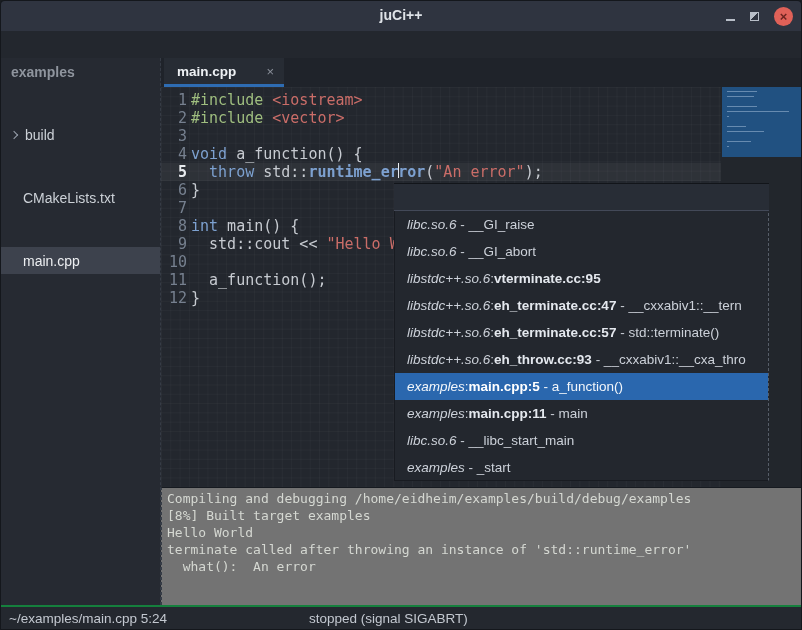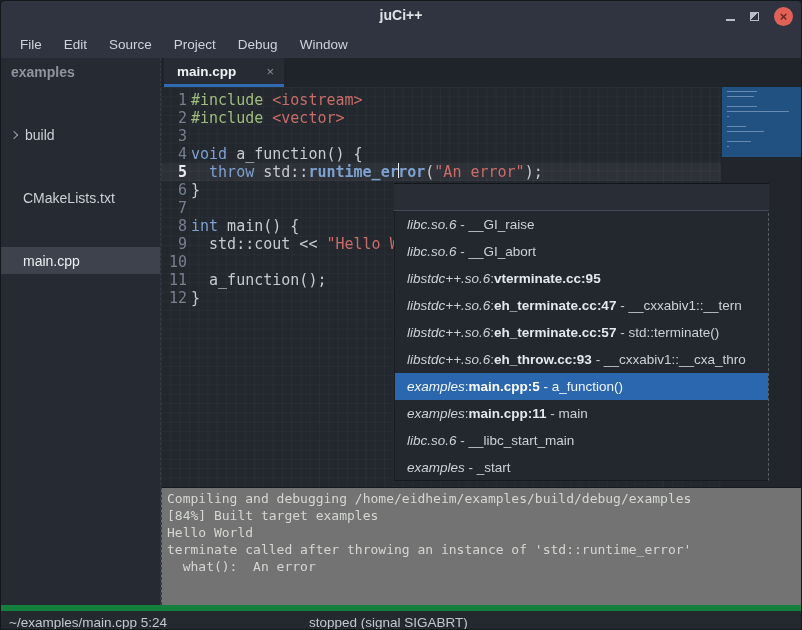--- a/index.html
+++ b/index.html
@@ -62,48 +62,40 @@
   .popup-row { height:27px; display:flex; align-items:center; padding-left:12px; font-size:13.5px; color:#ccd1d9; white-space:pre; overflow:hidden; }
   .popup-row.selected { background:#2a67ae; color:#f2f6fa; }
   .popup-lib { font-style:italic; }
   .popup-file { font-weight:bold; color:#e4e8ee; }
   .popup-row.selected .popup-file { color:#ffffff; }
   
   #terminal { position:absolute; left:160px; top:486px; right:0; bottom:24px; background:#737373;
     border-top:1px solid #161a20; border-left:1px dashed #363c46; padding:2px 0 0 5px; }
   .term-line { font-family:"DejaVu Sans Mono", monospace; font-size:13px; line-height:17px; color:#d5d8d2; white-space:pre; }
   
-  #statusbar { position:absolute; left:0; bottom:0; width:100%; height:24px; background:#24282f; border-top:6px solid #15803d; }
+  #statusbar { position:absolute; left:0; bottom:0; width:100%; height:24px; background:#24282f; border-top:2px solid #15803d; }
   #status-location { position:absolute; left:8px; top:4px; color:#c3c8d0; font-size:13.5px; }
   #status-debug { position:absolute; left:308px; top:4px; color:#c3c8d0; font-size:13.5px; }
 </style>
 </head>
 <body>
 
 <div id="window">
 
   <div id="titlebar">
     <div id="title">juCi++</div>
     <div class="win-controls">
       <span><span class="minimize-glyph"></span></span>
       <span><span class="restore-glyph"></span></span>
       <span class="close-btn">
           <span>×</span>
         </span>
     </div>
   </div>
 
-  <div id="menubar">
-      <div class="menu-item">File</div>
-      <div class="menu-item">Edit</div>
-      <div class="menu-item">Source</div>
-      <div class="menu-item">Project</div>
-      <div class="menu-item">Debug</div>
-      <div class="menu-item">Window</div>
-    </div>
 
   <div id="sidebar">
     <div id="sidebar-header">examples</div>
     <div id="sidebar-list">
         <div class="tree-row">
           <span class="chevron-right"></span>
           <span>build</span>
         </div>
         <div class="tree-row">
           <span class="tree-indent"></span>
@@ -155,21 +147,21 @@
           <div class="popup-row selected"><span class="popup-lib">examples</span><span>:</span><span class="popup-file">main.cpp:5</span><span> - a_function()</span></div>
           <div class="popup-row"><span class="popup-lib">examples</span><span>:</span><span class="popup-file">main.cpp:11</span><span> - main</span></div>
           <div class="popup-row"><span class="popup-lib">libc.so.6</span><span> - __libc_start_main</span></div>
           <div class="popup-row"><span class="popup-lib">examples</span><span> - _start</span></div>
         </div>
     </div>
   </div>
 
   <div id="terminal">
       <div class="term-line">Compiling and debugging /home/eidheim/examples/build/debug/examples</div>
-      <div class="term-line">[84%] Built target examples</div>
+      <div class="term-line">[8%] Built target examples</div>
       <div class="term-line">Hello World</div>
       <div class="term-line">terminate called after throwing an instance of 'std::runtime_error'</div>
       <div class="term-line">  what():  An error</div>
     </div>
 
   <div id="statusbar">
     <div id="status-location">
       <span>~/examples/main.cpp</span>
       <span>5:24</span>
     </div>

